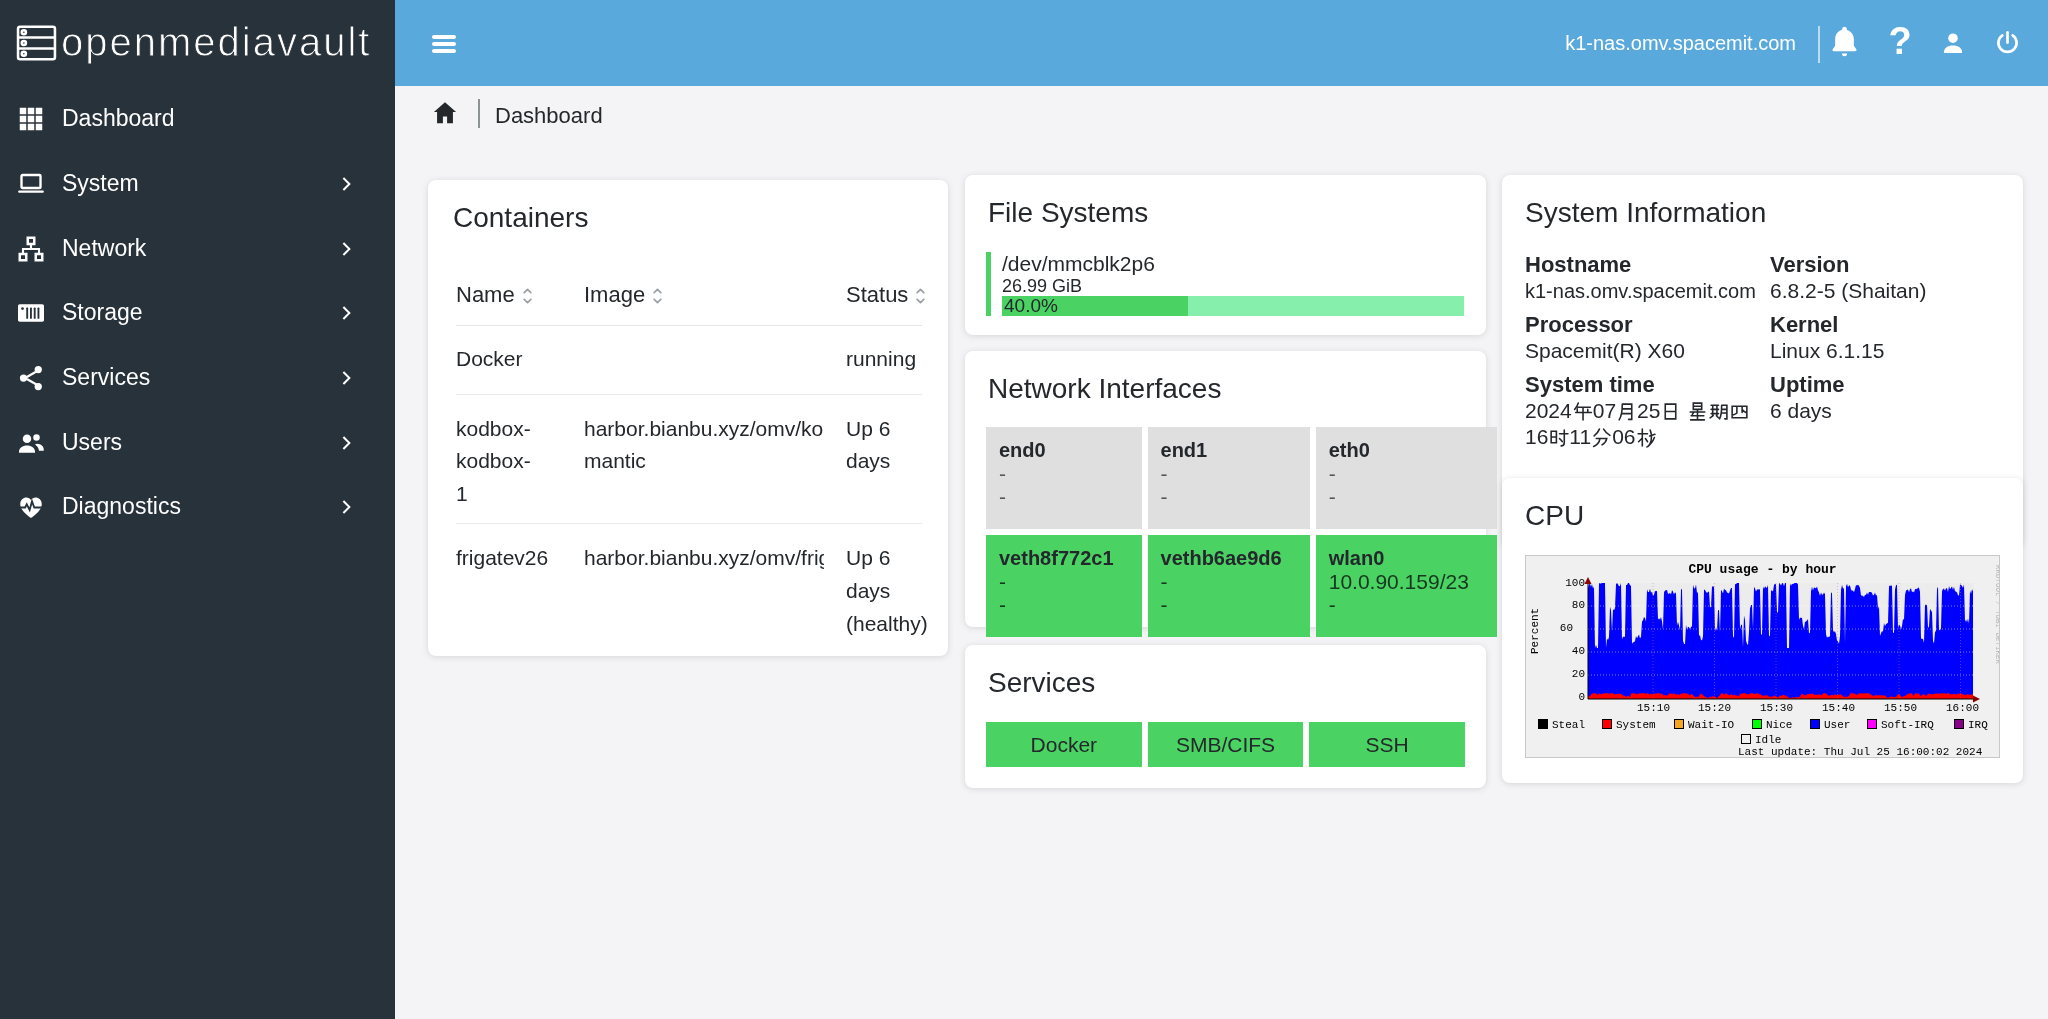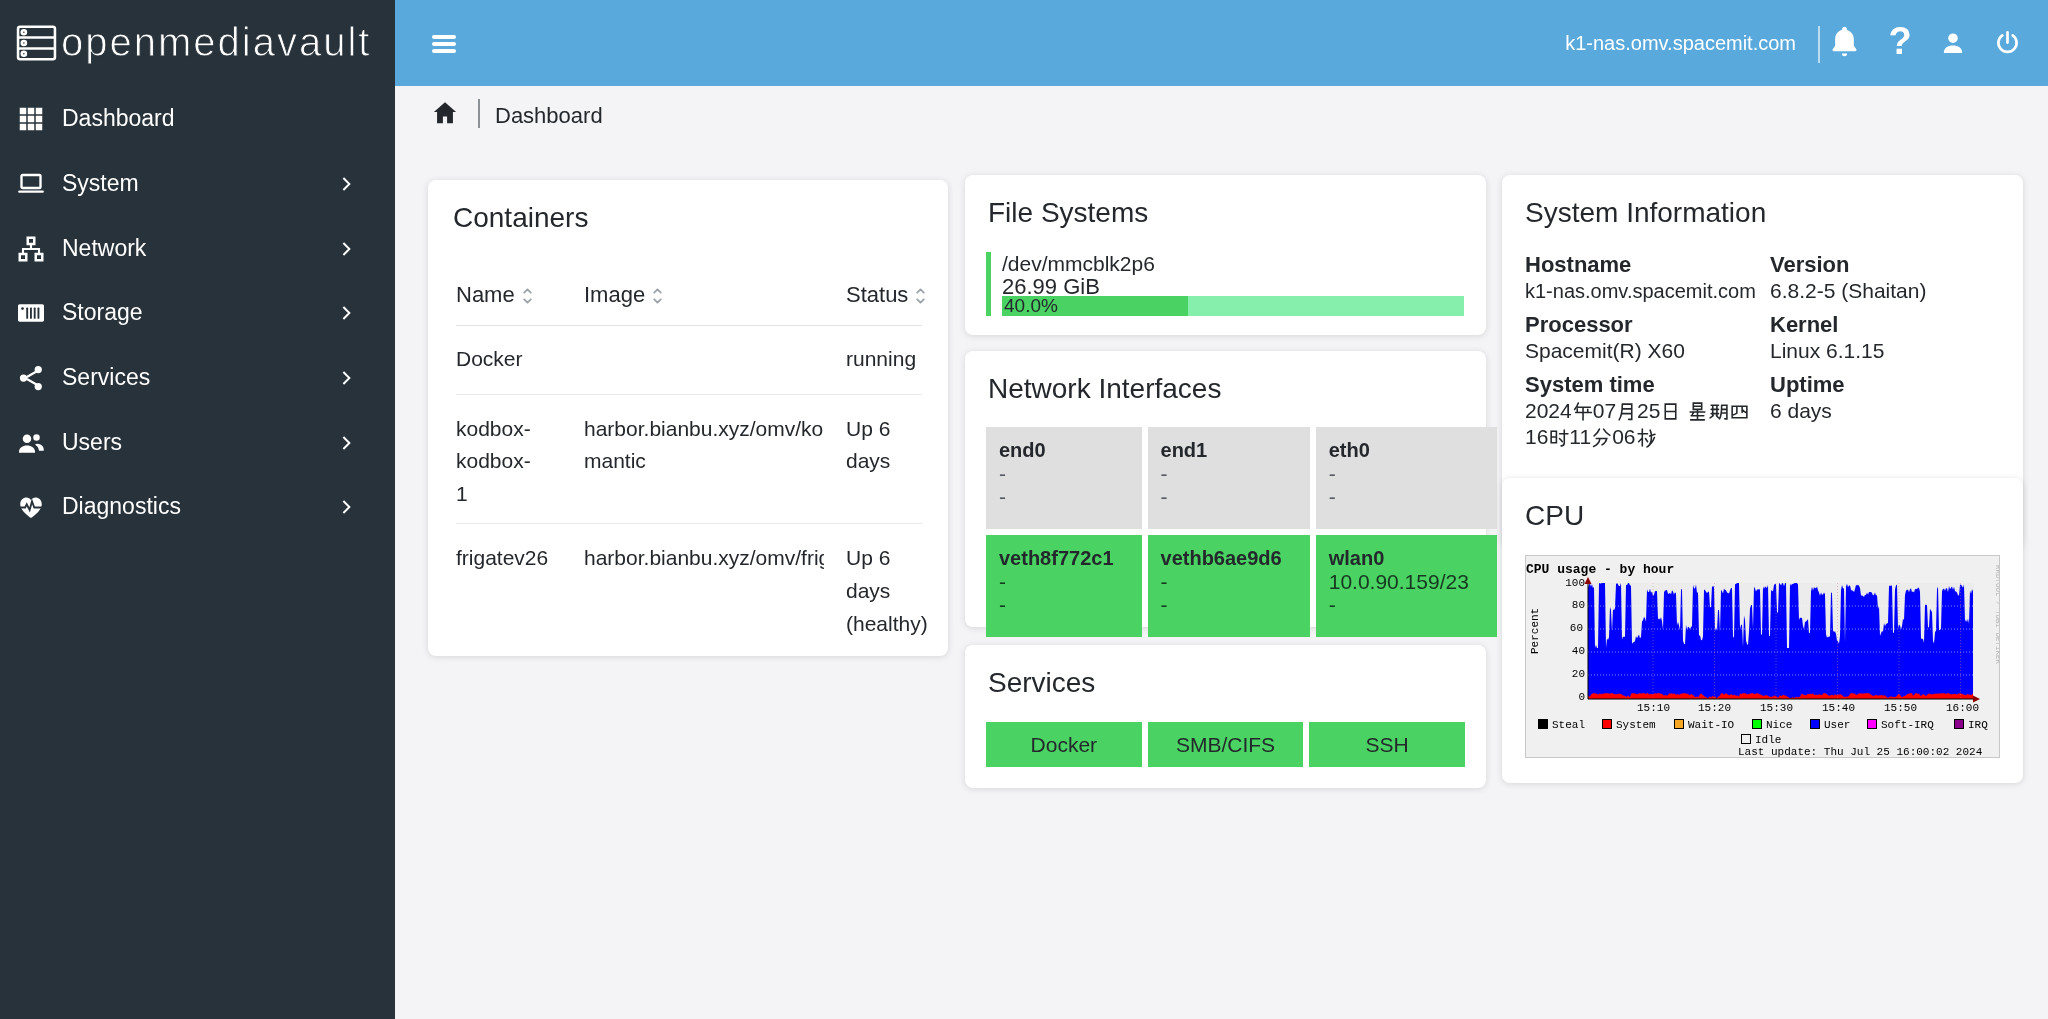--- a/index.html
+++ b/index.html
@@ -32,21 +32,21 @@
 .tbl .row:last-child { border-bottom:none; }
 .c1 { width:128px; flex:none; }
 .c2 { width:262px; flex:none; }
 .c3 { width:76px; flex:none; }
 .clip { overflow:hidden; white-space:nowrap; width:240px; }
 .sorter { display:inline-block; vertical-align:-2px; margin-left:8px; }
 
 #fs { left:965px; top:175px; width:521px; height:160px; }
 .fsitem { position:absolute; left:21px; top:77px; width:478px; border-left:5px solid #4ad363; padding-left:11px; }
 .fsname { font-size:21px; line-height:24px; }
-.fssize { font-size:22px; line-height:19px; margin-top:1px; color:#24272b; }
+.fssize { font-size:18px; line-height:19px; margin-top:1px; color:#24272b; }
 .fsbar { position:relative; height:20px; background:#86efac; margin-top:0; }
 .fsfill { position:absolute; left:0; top:0; bottom:0; width:40.2%; background:#4ad363; }
 .fspct { position:relative; font-size:19px; padding-left:2px; line-height:20px; }
 
 #net { left:965px; top:351px; width:521px; height:276px; }
 .tiles { position:absolute; left:21px; top:76px; width:479px; display:grid; grid-template-columns:1fr 1fr 1fr; gap:6px 6px; }
 .tile { height:102px; background:#dfdfdf; padding:11px 28px 0 13px; font-size:21px; line-height:23px; }
 .tile b { font-size:20px; }
 .tile .d { color:#53585e; }
 .tile.g { background:#4ad363; }
@@ -59,21 +59,21 @@
 #sysinfo { left:1502px; top:175px; width:521px; height:372px; }
 .si { position:absolute; left:23px; top:76px; width:478px; display:grid; grid-template-columns:245px 1fr; }
 .si .cell { margin-bottom:7px; }
 .si dt { font-weight:700; font-size:22px; line-height:27px; }
 .si dd { font-size:21px; line-height:26px; margin:0; white-space:nowrap; }
 .si dd.wrap { white-space:normal; width:260px; }
 .cj { width:21px; height:21px; vertical-align:-3.5px; fill:none; stroke:#24272b; stroke-width:1.5; stroke-linecap:round; }
 
 #cpu { left:1502px; top:478px; width:521px; height:305px; }
 .graph { position:absolute; left:23px; top:77px; width:475px; height:203px; background:#f0f0f0; border:1px solid #c8c8c8; font-family:"Liberation Mono", monospace; color:#000; }
-.gtitle { position:absolute; left:0; right:0; top:6px; text-align:left; font-weight:700; font-size:13px; }
+.gtitle { position:absolute; left:0; right:0; top:6px; text-align:center; font-weight:700; font-size:13px; }
 .ylab { position:absolute; width:46px; text-align:right; font-size:11px; line-height:11px; }
 .xlab { position:absolute; font-size:11px; top:146px; }
 .leg { position:absolute; font-size:11px; line-height:11px; }
 .sq { display:inline-block; width:10px; height:10px; border:1px solid #000; vertical-align:-1px; margin-right:4px; }
 .pct { position:absolute; left:3px; top:98px; font-size:11px; transform:rotate(-90deg); transform-origin:left top; }
 </style>
 </head>
 <body>
 <div class="sidebar">
   <svg class="logoicon" width="41" height="36" viewBox="0 0 24 21" fill="none" stroke="#fff" stroke-width="1.5">
@@ -322,21 +322,21 @@
   </dl>
 </div>
 
 <div class="card" id="cpu">
   <h2 class="ct" style="left:23px;">CPU</h2>
   <div class="graph">
     <div class="gtitle">CPU usage - by hour</div>
     <div class="pct">Percent</div>
     <div class="ylab" style="top:22px; left:13px;">100</div>
     <div class="ylab" style="top:44px; left:13px;">80</div>
-    <div class="ylab" style="top:67px; left:11px;">60</div>
+    <div class="ylab" style="top:67px; left:1px;">60</div>
     <div class="ylab" style="top:90px; left:13px;">40</div>
     <div class="ylab" style="top:113px; left:13px;">20</div>
     <div class="ylab" style="top:136px; left:13px;">0</div>
     <svg style="position:absolute; left:62px; top:27px;" width="386" height="116" viewBox="0 0 386 116">
       <rect x="0" y="0" width="386" height="116" fill="#ececec"></rect>
       <path d="M0,116 L0,4.9 L1,1.6 L2,0.8 L3,3.7 L4,0.9 L5,5.4 L6,3.4 L7,65.0 L8,61.8 L9,65.0 L10,65.0 L11,0.0 L12,0.6 L13,0.4 L14,0.0 L15,0.0 L16,0.0 L17,0.0 L18,65.0 L19,55.4 L20,56.9 L21,53.9 L22,23.8 L23,27.2 L24,48.4 L25,26.2 L26,27.3 L27,25.1 L28,1.2 L29,0.0 L30,1.2 L31,3.3 L32,2.9 L33,0.0 L34,56.5 L35,53.4 L36,53.9 L37,53.6 L38,2.1 L39,2.1 L40,0.0 L41,0.0 L42,2.3 L43,2.8 L44,61.1 L45,59.3 L46,59.3 L47,58.1 L48,53.1 L49,55.2 L50,53.2 L51,51.6 L52,55.6 L53,53.8 L54,38.6 L55,37.2 L56,34.0 L57,35.1 L58,38.7 L59,6.2 L60,9.1 L61,9.0 L62,5.7 L63,9.8 L64,8.7 L65,12.7 L66,11.7 L67,8.0 L68,8.3 L69,7.8 L70,36.6 L71,35.3 L72,36.8 L73,34.0 L74,38.4 L75,46.4 L76,9.2 L77,7.6 L78,7.2 L79,6.9 L80,10.8 L81,10.8 L82,9.7 L83,11.5 L84,7.3 L85,8.5 L86,11.6 L87,9.2 L88,10.5 L89,42.6 L90,38.7 L91,42.5 L92,47.2 L93,6.8 L94,5.8 L95,57.8 L96,60.7 L97,61.2 L98,41.7 L99,46.6 L100,43.7 L101,44.2 L102,45.9 L103,44.0 L104,43.2 L105,1.7 L106,5.3 L107,5.5 L108,1.6 L109,10.0 L110,8.9 L111,52.8 L112,52.3 L113,57.0 L114,57.3 L115,53.6 L116,6.6 L117,7.1 L118,8.7 L119,9.9 L120,9.1 L121,8.5 L122,24.5 L123,23.7 L124,3.0 L125,3.9 L126,3.1 L127,48.3 L128,44.4 L129,47.5 L130,27.3 L131,27.1 L132,49.4 L133,6.7 L134,8.3 L135,10.4 L136,5.4 L137,6.9 L138,7.2 L139,9.5 L140,10.1 L141,10.4 L142,7.6 L143,5.1 L144,5.0 L145,53.2 L146,55.1 L147,1.3 L148,0.9 L149,0.0 L150,0.0 L151,0.0 L152,46.6 L153,42.1 L154,41.4 L155,64.0 L156,32.4 L157,37.0 L158,57.8 L159,60.8 L160,62.2 L161,48.7 L162,25.5 L163,22.1 L164,21.9 L165,45.5 L166,3.7 L167,5.6 L168,8.6 L169,6.6 L170,6.4 L171,6.3 L172,6.6 L173,51.8 L174,51.3 L175,3.4 L176,6.1 L177,3.3 L178,4.6 L179,4.7 L180,2.0 L181,53.6 L182,52.5 L183,7.6 L184,7.4 L185,8.6 L186,2.0 L187,0.7 L188,1.4 L189,28.8 L190,30.0 L191,0.0 L192,0.7 L193,2.4 L194,0.2 L195,0.0 L196,3.2 L197,0.0 L198,0.0 L199,65.0 L200,64.9 L201,65.0 L202,0.4 L203,2.7 L204,0.7 L205,1.3 L206,0.3 L207,0.0 L208,0.0 L209,0.0 L210,1.5 L211,37.0 L212,34.6 L213,35.0 L214,34.8 L215,43.0 L216,46.1 L217,39.1 L218,38.5 L219,37.4 L220,36.1 L221,50.4 L222,49.4 L223,8.6 L224,3.8 L225,7.6 L226,4.2 L227,5.1 L228,5.2 L229,3.6 L230,7.2 L231,9.4 L232,12.7 L233,9.6 L234,11.8 L235,11.6 L236,9.4 L237,11.2 L238,51.3 L239,54.8 L240,53.6 L241,54.2 L242,52.7 L243,9.4 L244,10.1 L245,47.6 L246,49.1 L247,48.3 L248,51.1 L249,57.7 L250,58.5 L251,60.7 L252,53.0 L253,6.9 L254,2.1 L255,5.3 L256,5.4 L257,59.7 L258,3.4 L259,0.7 L260,4.2 L261,2.6 L262,2.6 L263,6.8 L264,7.8 L265,7.5 L266,9.2 L267,5.9 L268,2.1 L269,2.5 L270,1.8 L271,2.7 L272,5.0 L273,12.4 L274,12.4 L275,13.1 L276,14.1 L277,11.8 L278,11.9 L279,9.5 L280,11.8 L281,9.0 L282,9.1 L283,9.0 L284,9.9 L285,12.6 L286,11.7 L287,9.6 L288,12.5 L289,11.9 L290,26.1 L291,22.9 L292,53.0 L293,50.3 L294,48.0 L295,48.7 L296,40.1 L297,43.2 L298,40.9 L299,40.5 L300,39.8 L301,3.6 L302,2.2 L303,3.3 L304,2.0 L305,50.0 L306,49.6 L307,6.4 L308,2.3 L309,1.8 L310,45.3 L311,41.5 L312,42.4 L313,46.3 L314,43.0 L315,35.7 L316,37.0 L317,11.9 L318,7.5 L319,7.1 L320,6.4 L321,9.3 L322,6.3 L323,5.2 L324,9.3 L325,8.2 L326,9.4 L327,6.3 L328,5.8 L329,6.3 L330,4.6 L331,5.1 L332,8.8 L333,55.5 L334,55.7 L335,56.1 L336,60.1 L337,21.3 L338,22.4 L339,21.6 L340,44.7 L341,43.8 L342,25.8 L343,27.6 L344,28.9 L345,57.9 L346,60.6 L347,49.2 L348,47.4 L349,6.1 L350,3.7 L351,47.1 L352,47.2 L353,45.3 L354,8.1 L355,5.9 L356,5.4 L357,7.8 L358,5.2 L359,5.3 L360,8.9 L361,2.9 L362,6.3 L363,4.7 L364,3.6 L365,6.7 L366,3.8 L367,8.3 L368,8.5 L369,9.6 L370,12.3 L371,12.4 L372,1.7 L373,1.7 L374,3.0 L375,4.7 L376,1.4 L377,38.7 L378,36.4 L379,39.3 L380,35.6 L381,40.7 L382,7.4 L383,10.8 L384,6.3 L385,8.3 L385,116 Z" fill="#0000ff"></path>
       <path d="M0,116 L0,112.6 L1,113.3 L2,113.5 L3,111.6 L4,110.7 L5,110.2 L6,110.2 L7,110.2 L8,110.7 L9,110.7 L10,111.8 L11,111.0 L12,110.2 L13,111.6 L14,110.7 L15,110.8 L16,110.6 L17,110.2 L18,110.2 L19,110.2 L20,110.2 L21,110.4 L22,110.8 L23,110.2 L24,110.2 L25,110.3 L26,110.9 L27,111.4 L28,111.2 L29,111.0 L30,111.2 L31,110.3 L32,110.9 L33,110.9 L34,111.6 L35,112.4 L36,112.4 L37,112.9 L38,113.9 L39,113.2 L40,112.4 L41,113.4 L42,114.1 L43,110.7 L44,110.2 L45,110.2 L46,110.2 L47,110.4 L48,111.2 L49,110.7 L50,110.9 L51,110.5 L52,110.2 L53,110.4 L54,110.2 L55,110.2 L56,110.2 L57,110.2 L58,111.0 L59,110.2 L60,110.2 L61,111.0 L62,111.4 L63,110.4 L64,111.5 L65,111.0 L66,110.8 L67,110.2 L68,110.7 L69,110.2 L70,110.2 L71,110.2 L72,110.2 L73,111.1 L74,110.8 L75,111.7 L76,112.7 L77,112.1 L78,112.3 L79,112.8 L80,111.8 L81,110.7 L82,110.6 L83,110.5 L84,110.6 L85,110.8 L86,110.8 L87,110.5 L88,112.0 L89,111.3 L90,111.2 L91,111.7 L92,111.6 L93,110.5 L94,110.7 L95,110.2 L96,110.2 L97,110.2 L98,110.2 L99,111.3 L100,110.2 L101,112.2 L102,111.9 L103,111.1 L104,111.3 L105,112.3 L106,113.1 L107,114.1 L108,114.3 L109,113.3 L110,114.2 L111,113.2 L112,111.1 L113,110.6 L114,111.3 L115,111.9 L116,113.1 L117,113.7 L118,114.0 L119,114.7 L120,114.9 L121,114.2 L122,113.3 L123,114.4 L124,113.5 L125,112.8 L126,113.9 L127,113.3 L128,114.4 L129,115.1 L130,114.0 L131,113.0 L132,112.4 L133,110.5 L134,110.2 L135,110.6 L136,111.7 L137,110.8 L138,110.2 L139,111.0 L140,111.6 L141,112.3 L142,112.0 L143,111.3 L144,111.4 L145,112.4 L146,111.8 L147,111.7 L148,112.9 L149,112.4 L150,112.6 L151,113.8 L152,110.2 L153,111.2 L154,110.5 L155,110.2 L156,110.3 L157,110.2 L158,110.5 L159,111.6 L160,111.2 L161,110.8 L162,111.1 L163,110.3 L164,110.2 L165,110.2 L166,110.7 L167,111.3 L168,110.5 L169,110.2 L170,110.2 L171,111.2 L172,111.5 L173,111.6 L174,112.4 L175,112.6 L176,113.2 L177,112.1 L178,112.4 L179,112.3 L180,112.7 L181,113.6 L182,114.1 L183,113.4 L184,113.8 L185,113.5 L186,112.4 L187,112.7 L188,113.3 L189,114.1 L190,114.7 L191,113.8 L192,112.1 L193,112.9 L194,112.8 L195,111.8 L196,112.1 L197,112.8 L198,112.5 L199,113.6 L200,114.0 L201,114.4 L202,115.1 L203,115.1 L204,114.4 L205,114.0 L206,115.0 L207,114.6 L208,113.5 L209,114.3 L210,114.5 L211,113.8 L212,114.0 L213,111.4 L214,111.2 L215,110.8 L216,112.4 L217,111.8 L218,112.5 L219,111.6 L220,110.7 L221,111.2 L222,110.7 L223,111.1 L224,111.1 L225,110.2 L226,112.0 L227,111.8 L228,111.4 L229,111.9 L230,111.8 L231,111.5 L232,111.2 L233,112.0 L234,112.2 L235,110.5 L236,110.2 L237,110.2 L238,110.4 L239,111.3 L240,112.1 L241,113.0 L242,112.2 L243,112.3 L244,111.6 L245,112.1 L246,112.9 L247,110.7 L248,112.3 L249,112.0 L250,111.3 L251,111.9 L252,110.9 L253,111.4 L254,112.2 L255,113.0 L256,114.1 L257,113.4 L258,113.7 L259,113.8 L260,113.5 L261,112.7 L262,110.7 L263,110.2 L264,110.2 L265,110.2 L266,110.7 L267,110.4 L268,112.0 L269,111.7 L270,110.8 L271,110.6 L272,110.6 L273,110.2 L274,110.7 L275,110.2 L276,110.8 L277,110.2 L278,110.2 L279,110.3 L280,110.2 L281,110.2 L282,110.9 L283,111.4 L284,112.3 L285,113.1 L286,112.4 L287,112.6 L288,111.7 L289,112.6 L290,112.4 L291,112.3 L292,112.4 L293,112.2 L294,111.8 L295,112.7 L296,112.4 L297,112.3 L298,113.5 L299,114.2 L300,114.7 L301,114.2 L302,113.7 L303,113.6 L304,113.8 L305,114.1 L306,113.7 L307,113.9 L308,113.7 L309,112.6 L310,111.6 L311,111.1 L312,112.1 L313,113.2 L314,114.2 L315,113.7 L316,112.7 L317,112.9 L318,112.2 L319,111.4 L320,110.4 L321,111.1 L322,110.3 L323,110.3 L324,110.2 L325,112.4 L326,112.6 L327,110.5 L328,110.2 L329,110.2 L330,111.2 L331,110.2 L332,112.2 L333,113.1 L334,112.1 L335,111.1 L336,111.5 L337,112.2 L338,112.9 L339,111.9 L340,111.1 L341,110.5 L342,111.1 L343,111.2 L344,111.2 L345,111.3 L346,110.8 L347,110.6 L348,110.9 L349,110.2 L350,110.7 L351,110.4 L352,110.4 L353,110.4 L354,110.2 L355,110.2 L356,110.4 L357,110.3 L358,111.2 L359,110.3 L360,110.3 L361,110.2 L362,110.9 L363,111.2 L364,111.5 L365,111.1 L366,111.2 L367,110.4 L368,111.4 L369,111.4 L370,110.2 L371,110.9 L372,110.2 L373,110.2 L374,111.2 L375,111.0 L376,111.9 L377,111.4 L378,112.4 L379,111.3 L380,111.1 L381,111.9 L382,111.3 L383,112.3 L384,111.4 L385,110.2 L385,116 Z" fill="#ff0000"></path>
       <g stroke="rgba(255,255,255,0.5)" stroke-width="1" stroke-dasharray="1,2">
         <line x1="0" y1="23" x2="386" y2="23"></line>
           <line x1="0" y1="46" x2="386" y2="46"></line>

